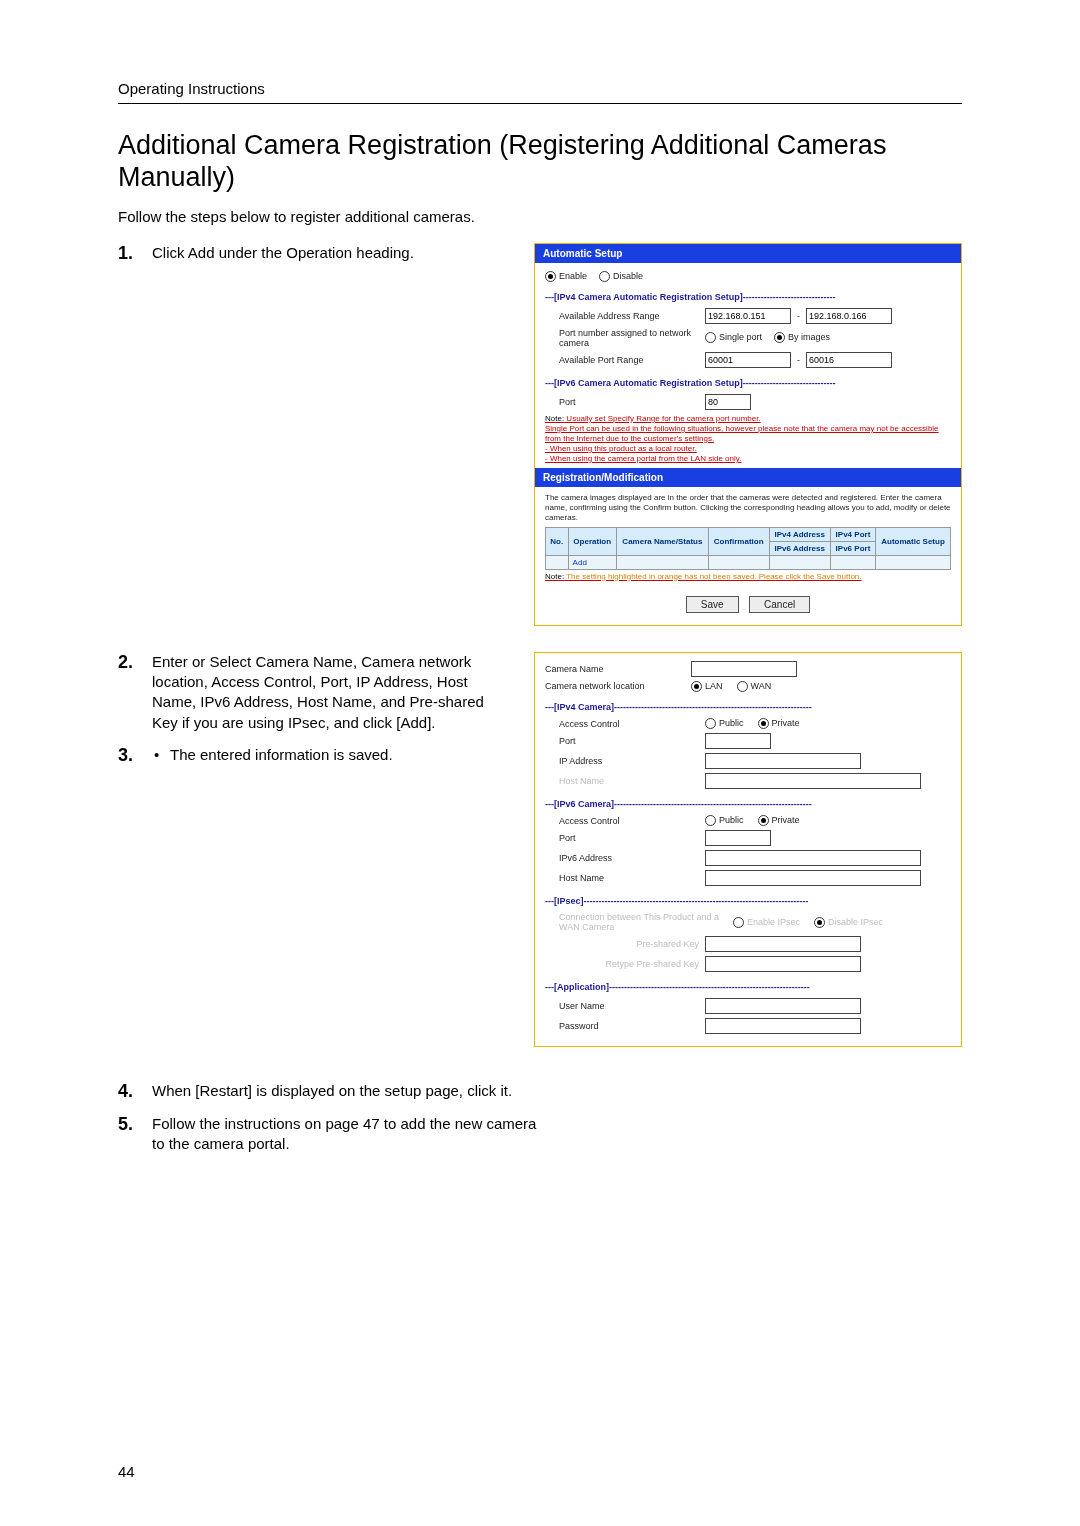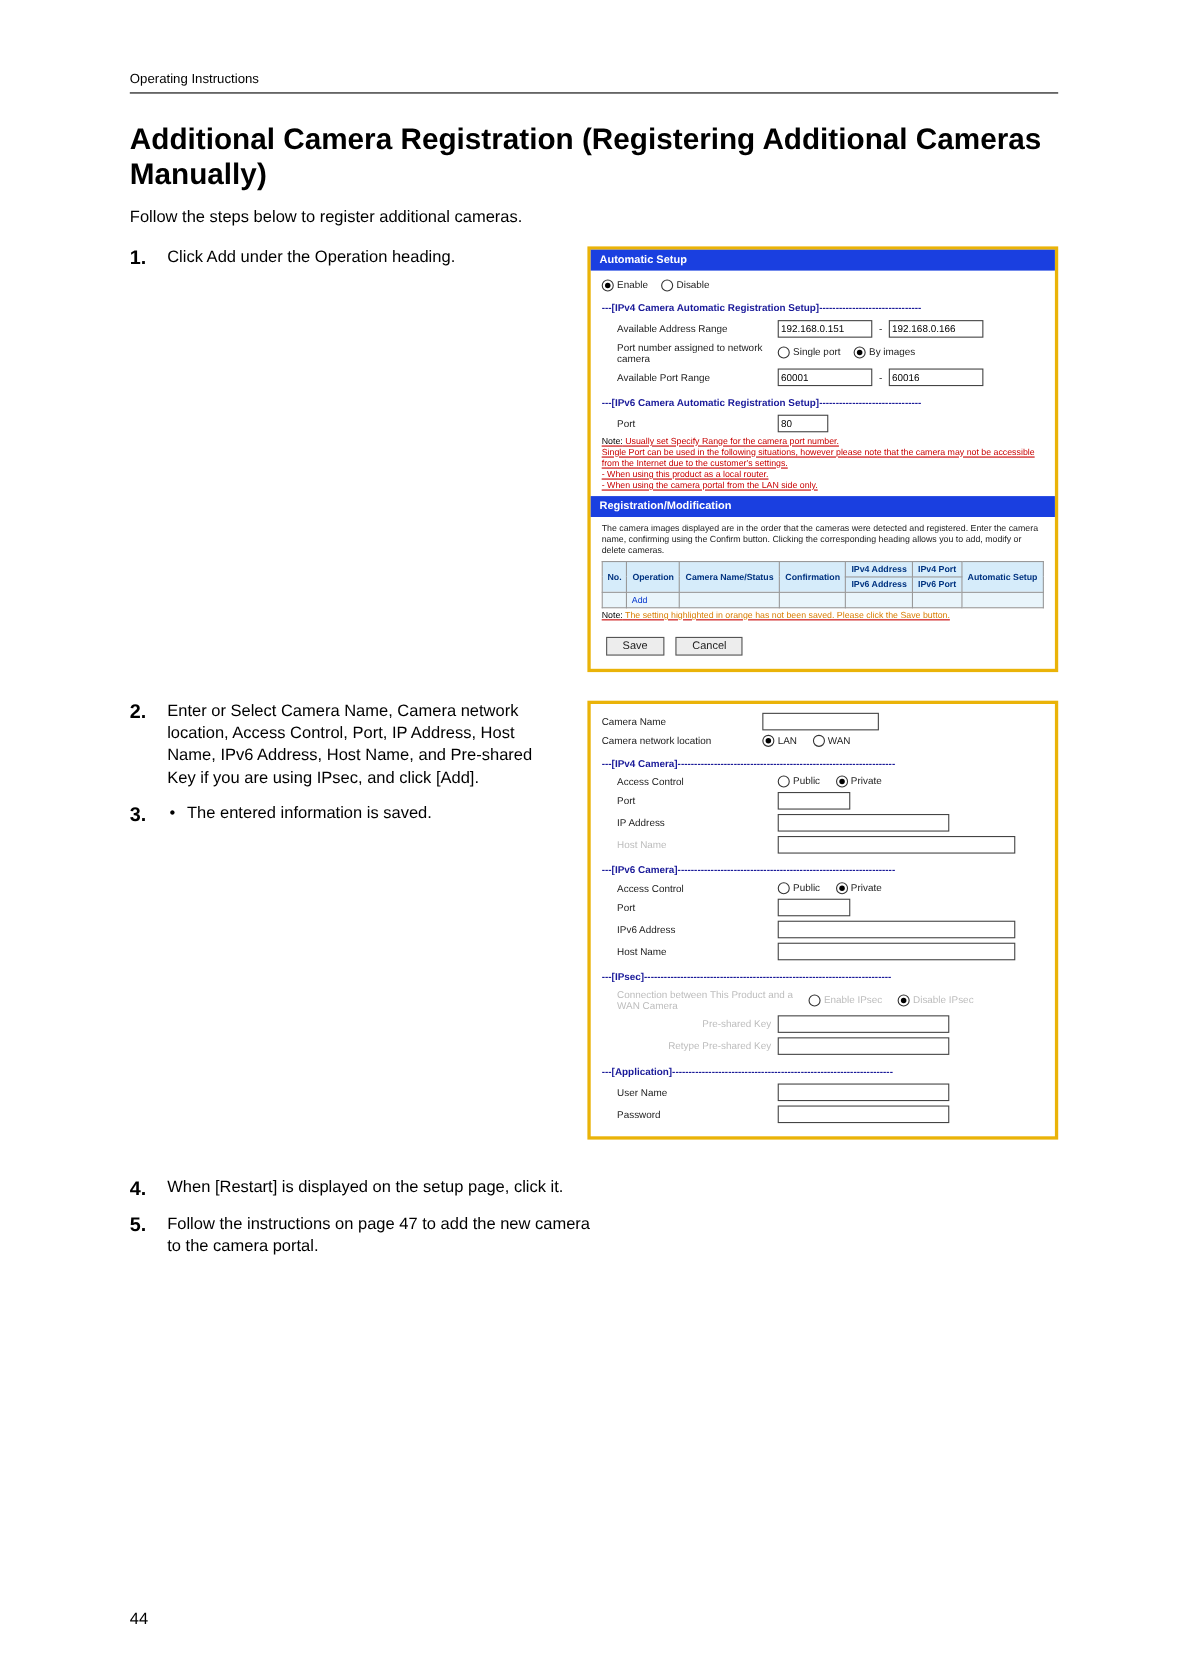--- a/index.html
+++ b/index.html
@@ -11,31 +11,32 @@
     width: 1080px;
     height: 1526px;
     box-sizing: border-box;
     position: relative;
     color: #000;
   }
   .page {
     padding: 64px 118px 40px 118px;
   }
   .running-head {
-    font-size: 12px;
+    font-size: 15px;
     margin-bottom: 6px;
+    margin-top: 16px;
   }
   .hr {
     border: 0;
     border-top: 1px solid #000;
     margin: 0 0 26px 0;
   }
   h1 {
     font-size: 27px;
-    font-weight: bold;
+    font-weight: normal;
     margin: 0 0 14px 0;
     line-height: 1.18;
   }
   .intro {
     font-size: 15px;
     margin-bottom: 18px;
   }
   .step-row {
     display: flex;
     align-items: flex-start;
@@ -71,21 +72,21 @@
   }
   .bullet::before {
     content: "•";
     position: absolute;
     left: 2px;
     top: 0;
   }
 
   
   .panel {
-    border: 3px solid #eab308;
+    border: 1px solid #eab308;
     font-size: 9px;
     color: #222;
     margin-bottom: 26px;
     background: #fff;
   }
   .panel-header {
     background: #1a3fe0;
     color: #fff;
     font-weight: bold;
     padding: 4px 8px;
@@ -151,21 +152,21 @@
     font-size: 8px;
     margin-top: 4px;
   }
   table.tiny th, table.tiny td {
     border: 1px solid #999;
     padding: 2px 4px;
     background: #e9f5fb;
   }
   table.tiny th { background: #d6ecfa; color: #003380; font-weight: bold; }
   .btnrow {
-    text-align: left;
+    text-align: center;
     margin: 14px 0 4px;
   }
   .fauxbtn {
     display: inline-block;
     border: 1px solid #555;
     background: #ededed;
     padding: 2px 14px;
     font-size: 10px;
     margin: 0 4px;
   }

